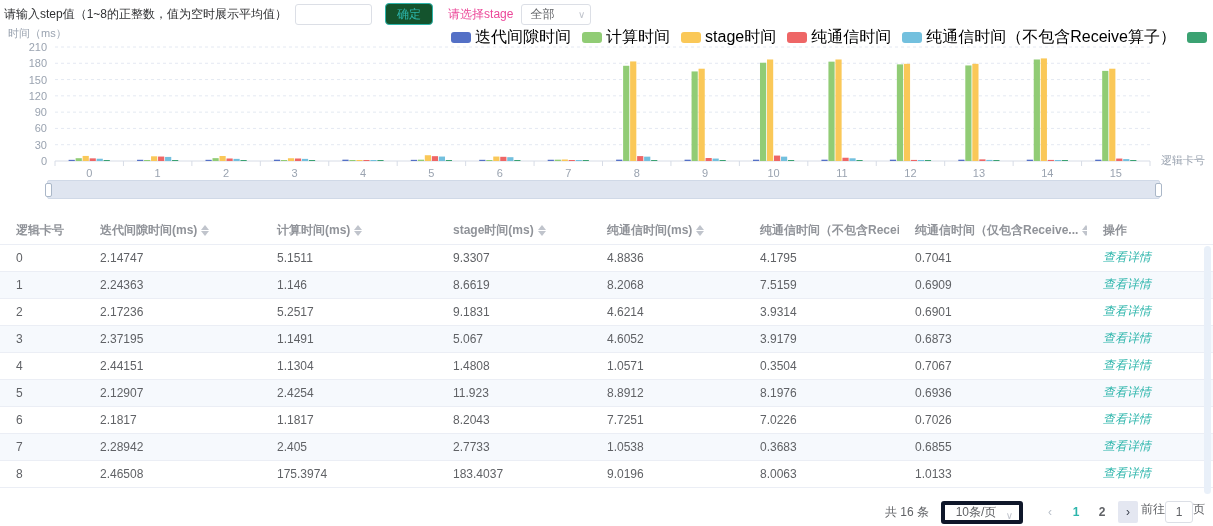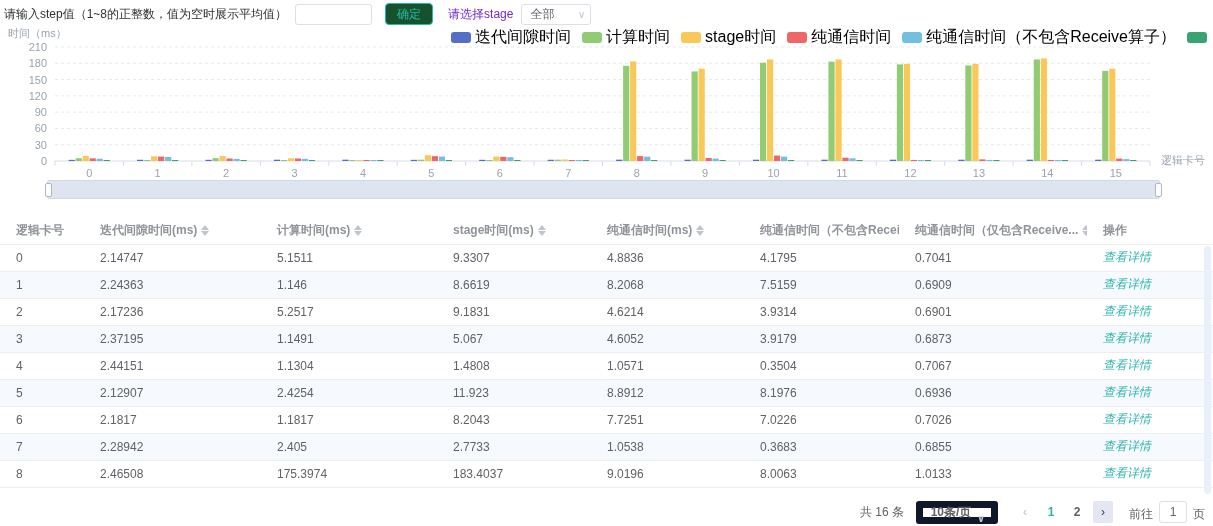--- a/index.html
+++ b/index.html
@@ -4,21 +4,21 @@
 <style>
   * { margin:0; padding:0; box-sizing:border-box; }
   body { background:#fff; font-family:"Liberation Sans","DejaVu Sans",sans-serif; font-size:12px; color:#606266; }
   .app { position:relative; width:1213px; height:526px; background:#fff; overflow:hidden; }
 
   
   .topbar { position:absolute; left:4px; top:2px; height:24px; display:flex; align-items:center; }
   .topbar .lbl { color:#303133; white-space:nowrap; }
   .step-input { width:77px; height:21px; margin-left:8px; border:1px solid #dcdfe6; border-radius:3px; padding:0 6px; font-size:12px; color:#606266; outline:none; }
   .confirm-btn { margin-left:13px; height:22px; padding:0 11px; background:#14532d; border:1px solid #2cb5ab; color:#2cb5ab; border-radius:4px; font-size:12px; cursor:pointer; }
-  .stage-lbl { margin-left:15px; color:#6d28d9; }
+  .stage-lbl { margin-left:15px; color:#ec4899; }
   .stage-select { position:relative; margin-left:8px; width:70px; height:21px; border:1px solid #dcdfe6; border-radius:3px; display:flex; align-items:center; padding:0 18px 0 8px; color:#606266; cursor:pointer; }
   .stage-select .chev { position:absolute; right:5px; top:4px; color:#c0c4cc; font-size:10px; }
 
   
   .chart-wrap { position:absolute; left:0; top:24px; width:1213px; height:182px; }
   .y-title { position:absolute; left:8px; top:2px; color:#9aa3b0; font-size:11px; }
   .legend { position:absolute; right:6px; top:3px; display:flex; align-items:center; gap:11px; }
   .legend-item { display:flex; align-items:center; gap:4px; cursor:pointer; }
   .legend-swatch { width:20px; height:11px; border-radius:3px; }
   .legend-label { color:#000000; font-size:16px; white-space:nowrap; }
@@ -36,28 +36,28 @@
   .sort-caret { display:inline-flex; flex-direction:column; gap:1px; cursor:pointer; }
   .sort-caret i { width:0; height:0; border-left:4px solid transparent; border-right:4px solid transparent; display:block; }
   .sort-caret .up { border-bottom:5px solid #c0c4cc; }
   .sort-caret .dn { border-top:5px solid #c0c4cc; }
   .detail-link { color:#2cb5ab; cursor:pointer; text-decoration:none;font-style:italic; }
   .tbl-scrollbar { position:absolute; right:2px; top:246px; width:7px; height:248px; background:#e9f0f9; border-radius:4px; }
 
   
   .pager { position:absolute; right:8px; top:500px; height:24px; display:flex; align-items:center; color:#606266; }
   .pager .total { margin-right:12px; }
-  .size-select { position:relative; width:82px; height:23px; border:7px solid #0f172a; border-radius:3px; display:flex; align-items:center; justify-content:center; padding-right:12px; color:#606266; cursor:pointer; margin-right:14px;font-weight:bold; }
+  .size-select { position:relative; width:82px; height:23px; border:4px solid #0f172a; border-radius:3px; display:flex; align-items:center; justify-content:center; padding-right:12px; color:#606266; cursor:pointer; margin-right:14px; }
   .size-select .chev { position:absolute; right:6px; top:5px; color:#c0c4cc; font-size:10px; }
   .pg-btn { min-width:20px; height:22px; display:flex; align-items:center; justify-content:center; border-radius:2px; cursor:pointer; margin:0 3px; color:#606266; }
   .pg-prev { color:#b8bfc9; }
   .pg-next { background:#e4e7f1; color:#3a3f4c; padding:0 6px; }
   .pg-num { font-weight:bold; }
   .pg-num.active { color:#2cb5ab; }
-  .goto { margin-left:13px; display:flex; align-items:flex-end; gap:6px; }
+  .goto { margin-left:0; display:flex; align-items:flex-start; }
   .goto-input { width:28px; height:22px; border:1px solid #dcdfe6; border-radius:3px; text-align:center; font-size:12px; color:#606266; outline:none; }
 </style>
 </head>
 <body>
 
 <div class="app">
 
   <div class="topbar">
     <span class="lbl">请输入step值（1~8的正整数，值为空时展示平均值）</span>
     <input class="step-input" value="" style="">

